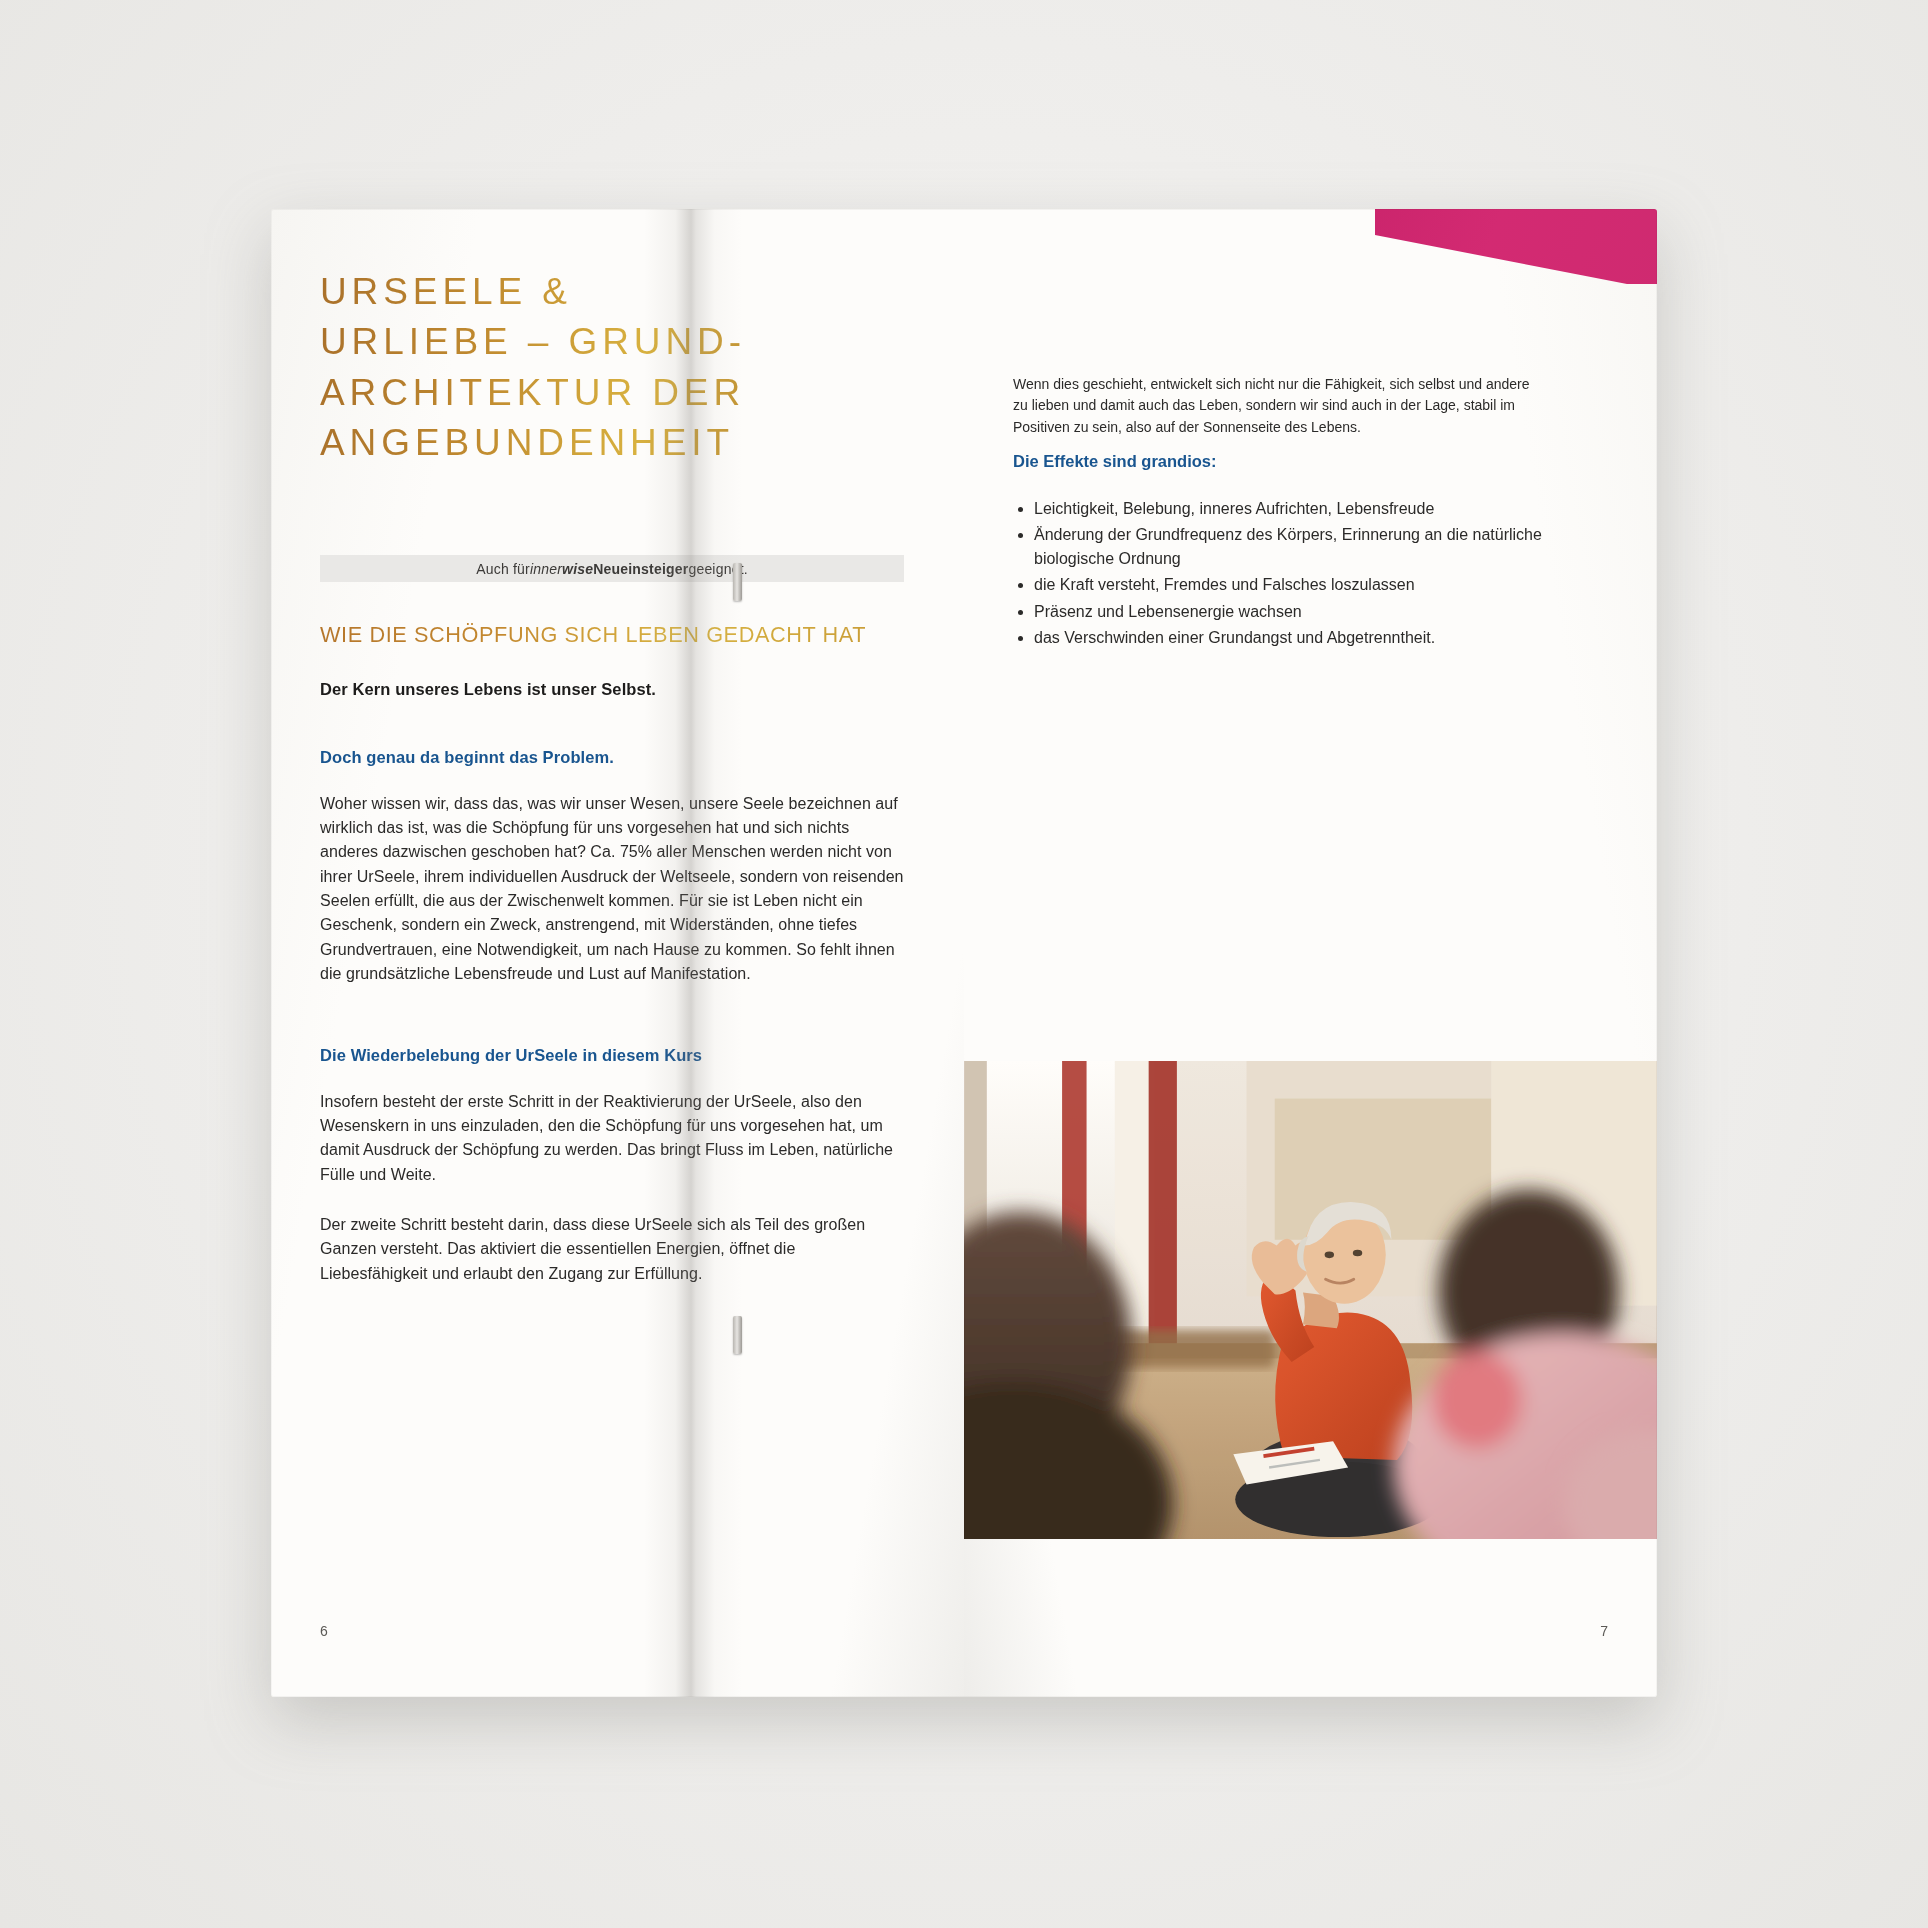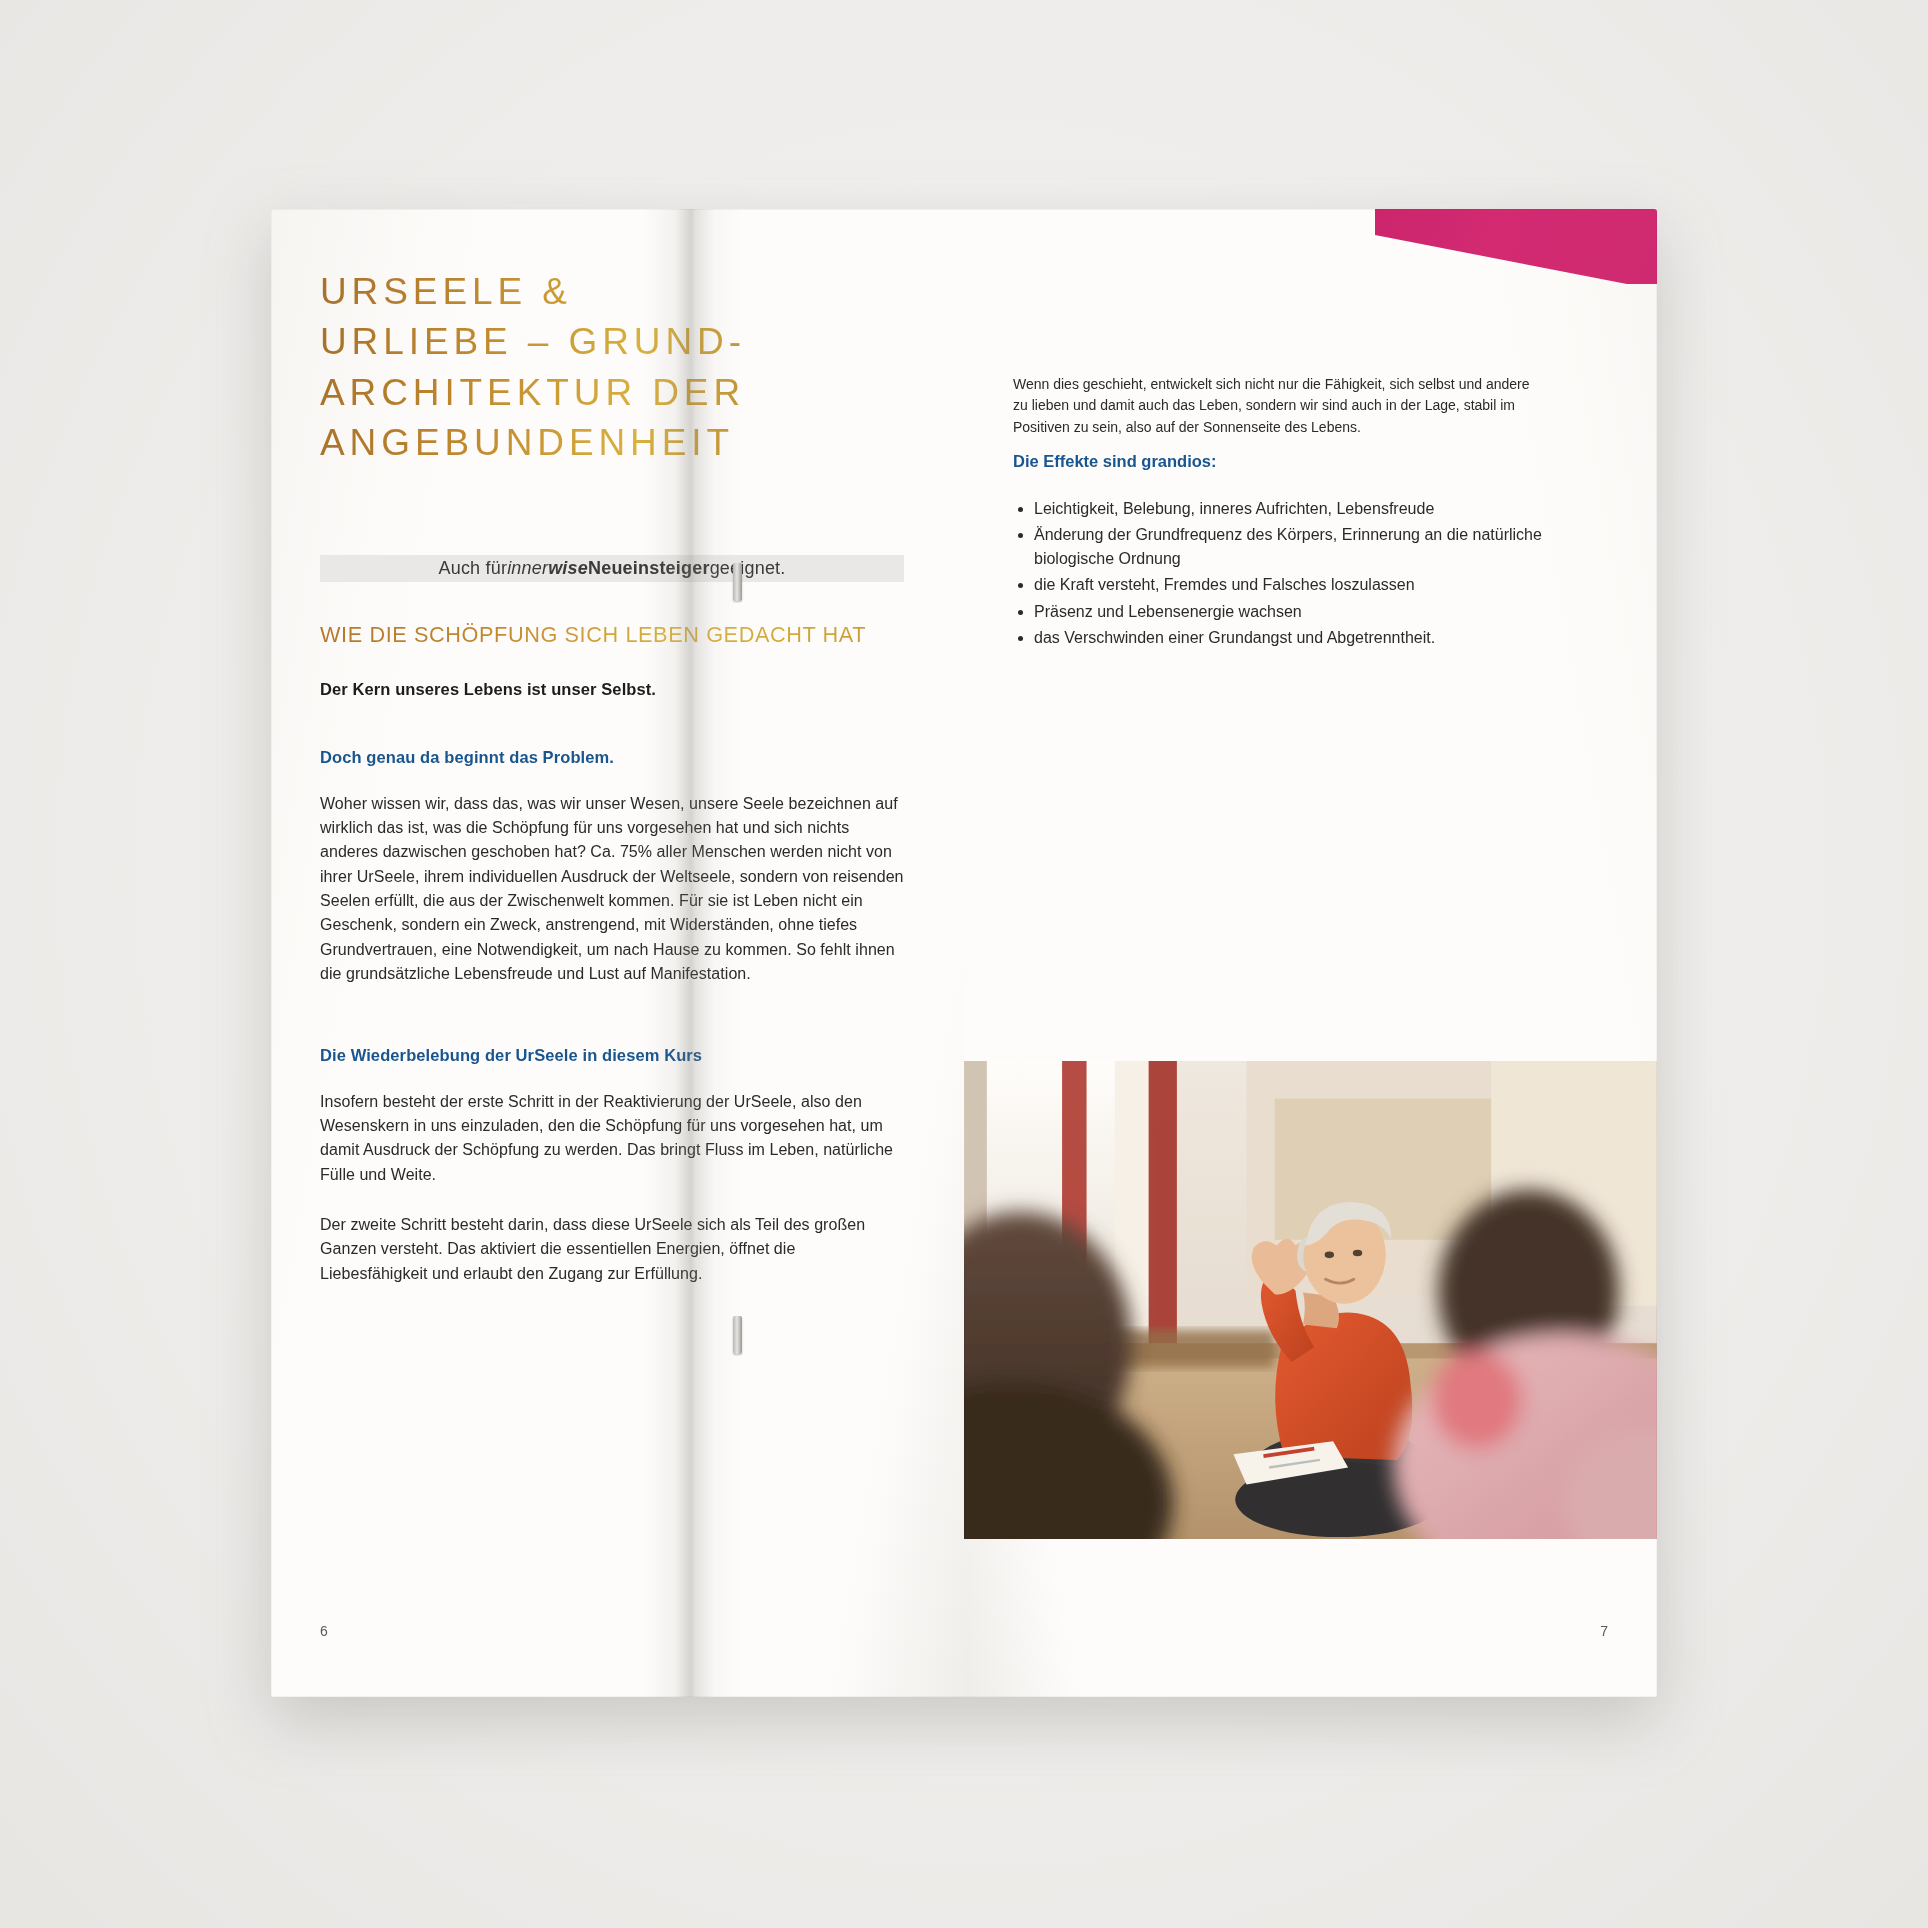--- a/index.html
+++ b/index.html
@@ -105,21 +105,21 @@
     text-transform: uppercase;
   }
 
   .note-band {
     margin-top: 87px;
     background: #e9e8e6;
     height: 27px;
     display: flex;
     align-items: center;
     justify-content: center;
-    font-size: 18px;
+    font-size: 14px;
     color: #3c3a38;
     letter-spacing: 0.2px;
   }
   .note-band .it { font-style: italic; }
   .note-band .bi { font-style: italic; font-weight: bold; }
   .note-band .b { font-weight: bold; }
 
   .sub-gold {
     margin-top: 40px;
     font-size: 21.7px;

